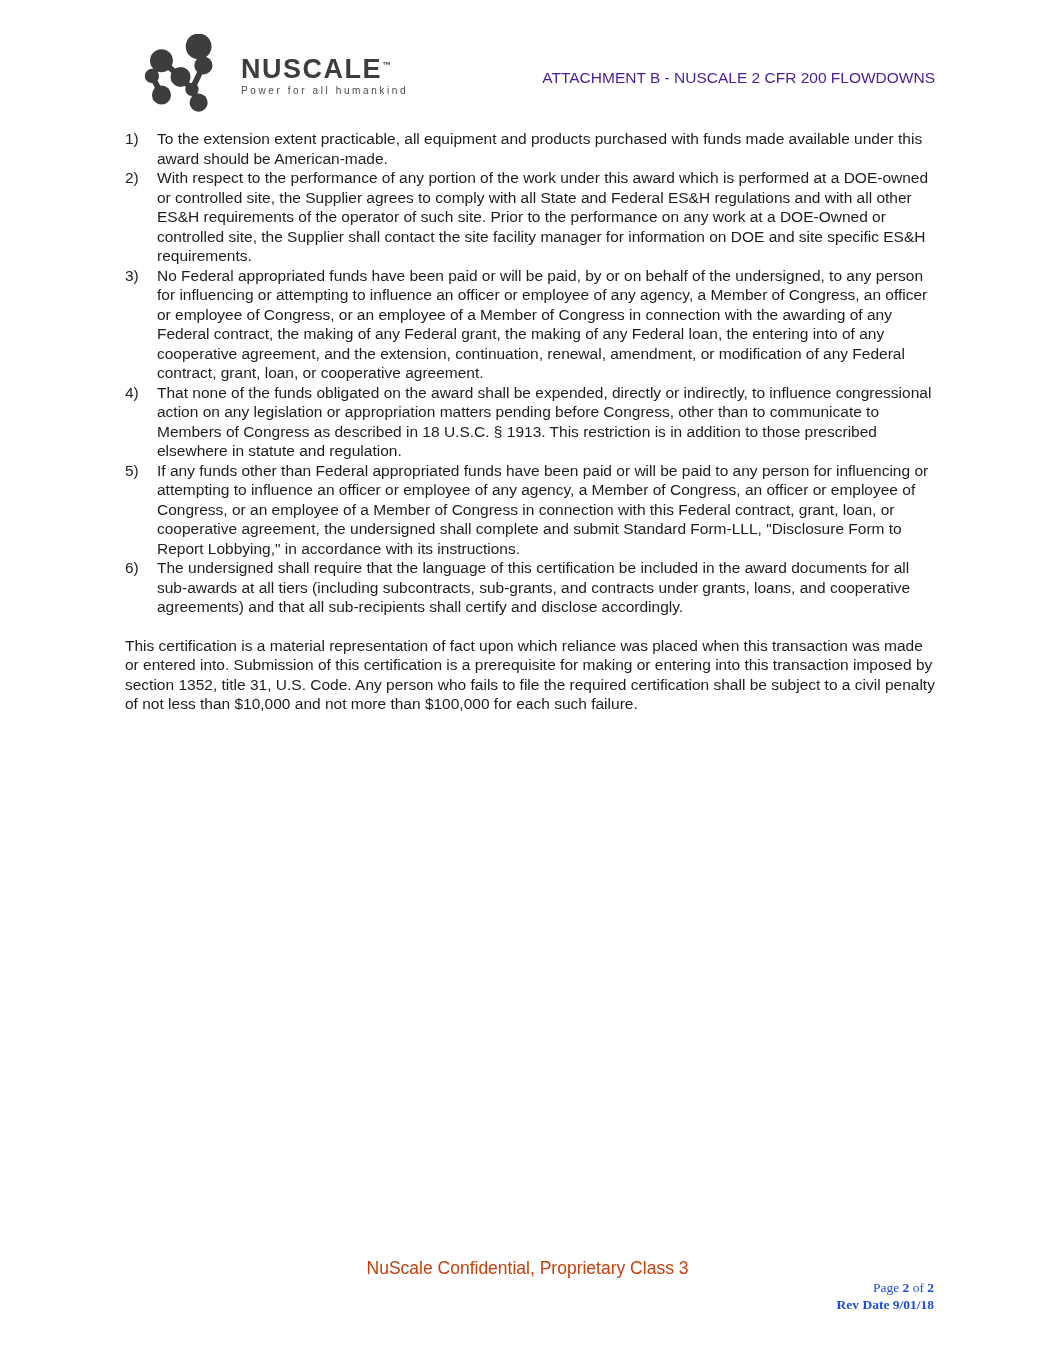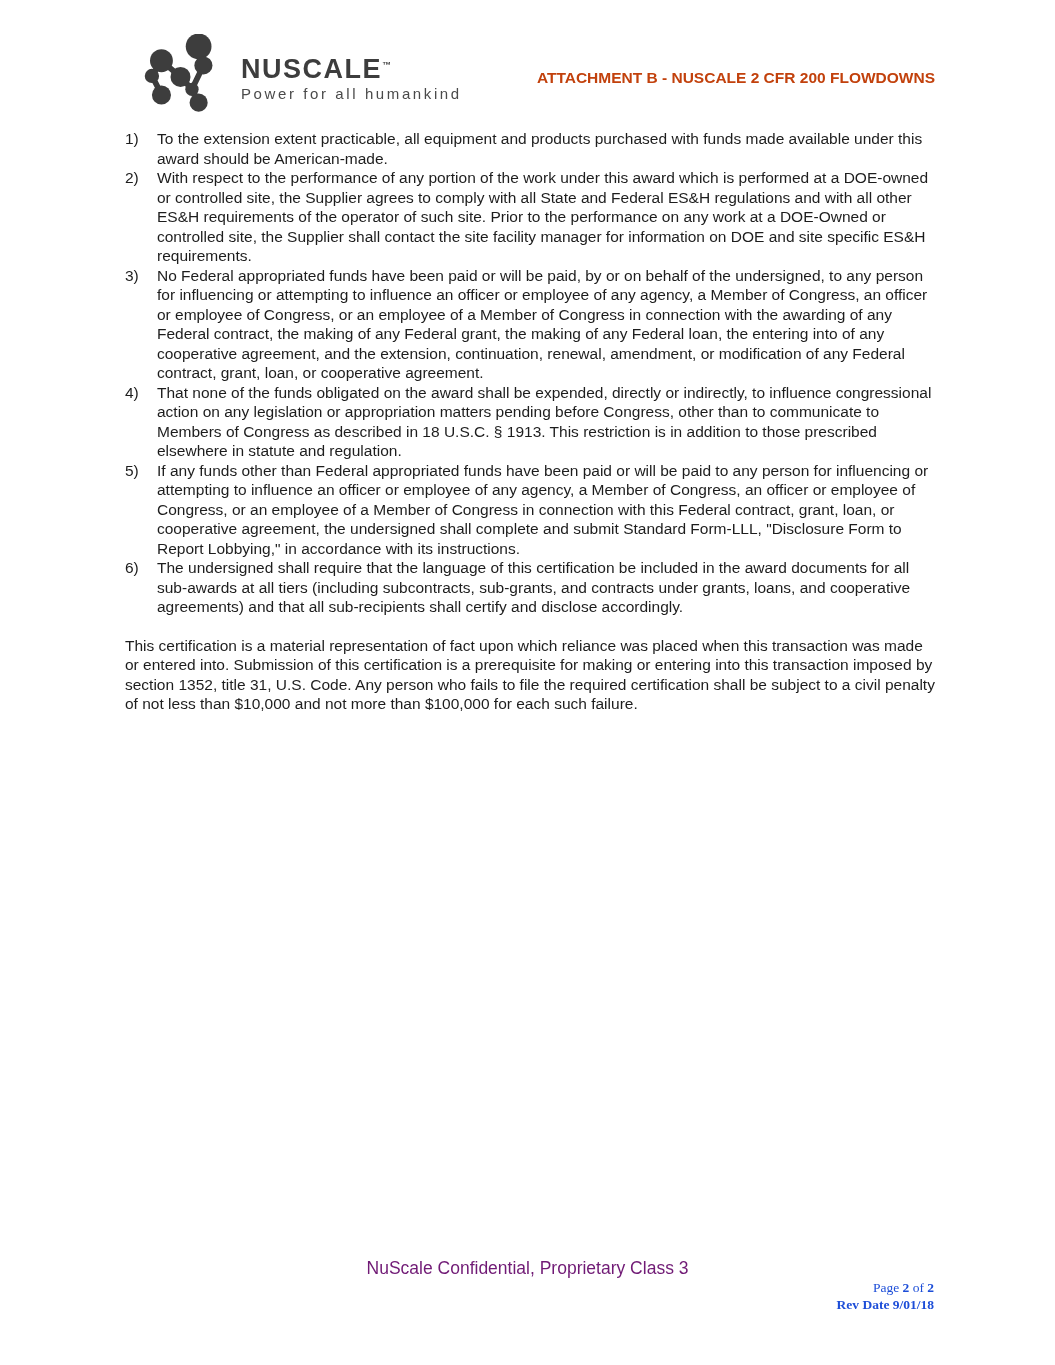--- a/index.html
+++ b/index.html
@@ -35,36 +35,36 @@
     white-space: nowrap;
   }
   .logo-tm {
     font-size: 9px;
     font-weight: bold;
     vertical-align: super;
     color: #3d3d3d;
     letter-spacing: 0;
   }
   .logo-tagline {
-    font-size: 15px;
+    font-size: 10px;
     letter-spacing: 2.6px;
     color: #4a4a4a;
     margin-top: 1px;
     white-space: nowrap;
   }
 
   .header-right {
     position: absolute;
     right: 120px;
     top: 60px;
     text-align: right;
-    font-weight: bold;
+    font-weight: normal;
     font-size: 15.5px;
     line-height: 19.5px;
-    color: #c2410c;
+    color: #4c1d95;
     white-space: nowrap;
   }
 
   
   .content {
     position: absolute;
     left: 125px;
     top: 121px;
     width: 812px;
     font-size: 15.5px;
@@ -84,21 +84,21 @@
   .closing { margin-top: 19px; }
 
   
   .footer-confidential {
     position: absolute;
     left: 0;
     top: 1250px;
     width: 100%;
     text-align: center;
     font-size: 17.5px;
-    color: #701a75;
+    color: #c2410c;
   }
   .footer-right {
     position: absolute;
     right: 121px;
     top: 1271px;
     text-align: right;
     font-family: "Liberation Serif", serif;
     font-size: 13.5px;
     line-height: 17px;
     color: #1d4ed8;

